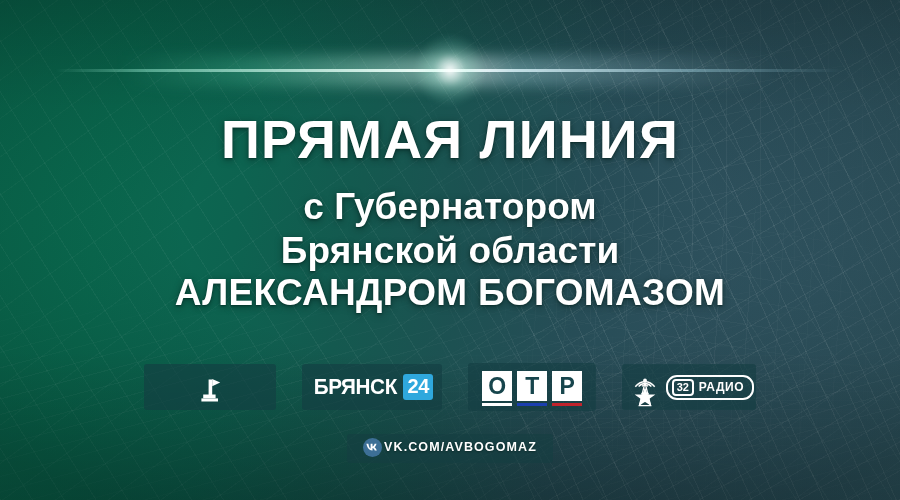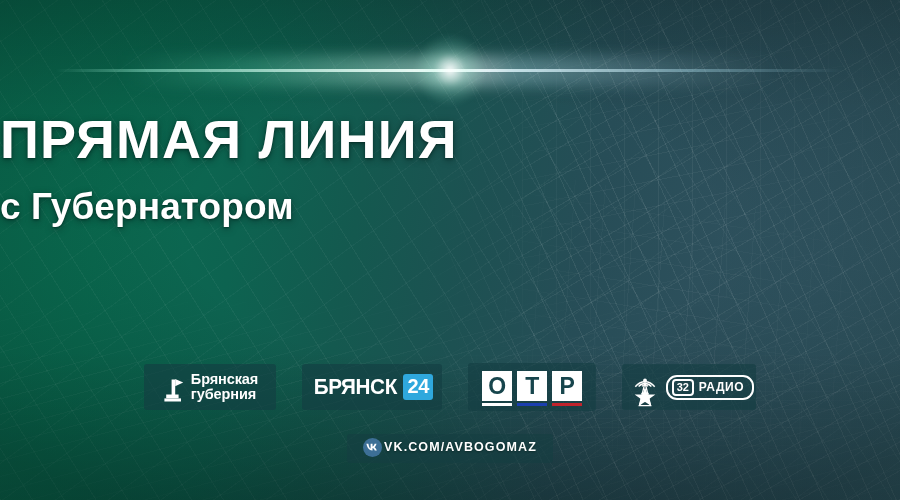--- a/index.html
+++ b/index.html
@@ -100,21 +100,21 @@
   }
   .flare-core{
     position:absolute;left:450px;top:0;width:76px;height:76px;
     transform:translate(-50%,-50%);border-radius:50%;
     background:radial-gradient(circle, rgba(255,255,255,.98) 0%, rgba(235,255,250,.65) 12%, rgba(160,245,220,.28) 30%, rgba(120,220,200,0) 68%);
     filter:blur(2px);
   }
 
   
   .headline{
-    position:absolute;left:0;right:0;top:112px;text-align:left;
+    position:absolute;left:0;right:0;top:112px;text-align:center;
     color:#ffffff;letter-spacing:.2px;
     text-shadow:0 2px 7px rgba(0,30,25,.55), 0 1px 2px rgba(0,25,20,.5);
   }
   .title-main{
     font-size:54px;font-weight:bold;line-height:1.02;
     letter-spacing:1.2px;white-space:nowrap;
   }
   .title-sub{
     font-size:37px;font-weight:bold;line-height:1.18;margin-top:18px;
     letter-spacing:.1px;white-space:nowrap;
@@ -220,35 +220,33 @@
   <div class="flare-wrap">
     <div class="flare-glow"></div>
     <div class="flare-beam"></div>
     <div class="flare-core"></div>
   </div>
 
   <div class="headline">
     <div class="title-main">ПРЯМАЯ ЛИНИЯ</div>
     <div class="title-sub">
       <span class="ln">с Губернатором</span>
-    </div>
+      <span class="ln">Брянской области</span>
+    </div>
+    <div class="title-name">АЛЕКСАНДРОМ БОГОМАЗОМ</div>
   </div>
 
   <div class="logos">
 
     <div class="plate p-gub">
       <svg class="gub-mark" viewBox="0 0 22 30">
         <path d="M13.2 0.6 L13.2 14.2 L21.2 10.6 L13.2 6.9 Z" fill="#ffffff"></path>
         <path d="M9.6 7.4 L13.2 7.4 L13.2 22.4 L16.6 22.4 L16.6 26.2 L4.2 26.2 L4.2 22.4 L9.6 22.4 Z" fill="#ffffff"></path>
         <rect x="2.4" y="26.4" width="16.6" height="3.1" fill="#ffffff"></rect>
       </svg>
-      <div class="gub-txt">
-        <span>Брянская</span>
-        <span>губерния</span>
-      </div>
     </div>
 
     <div class="plate p-b24">
       <span class="b24-word">БРЯНСК</span>
       <span class="b24-badge">24</span>
     </div>
 
     <div class="plate p-otr">
       <div class="otr-cell">
         <div class="otr-sq">О</div>

